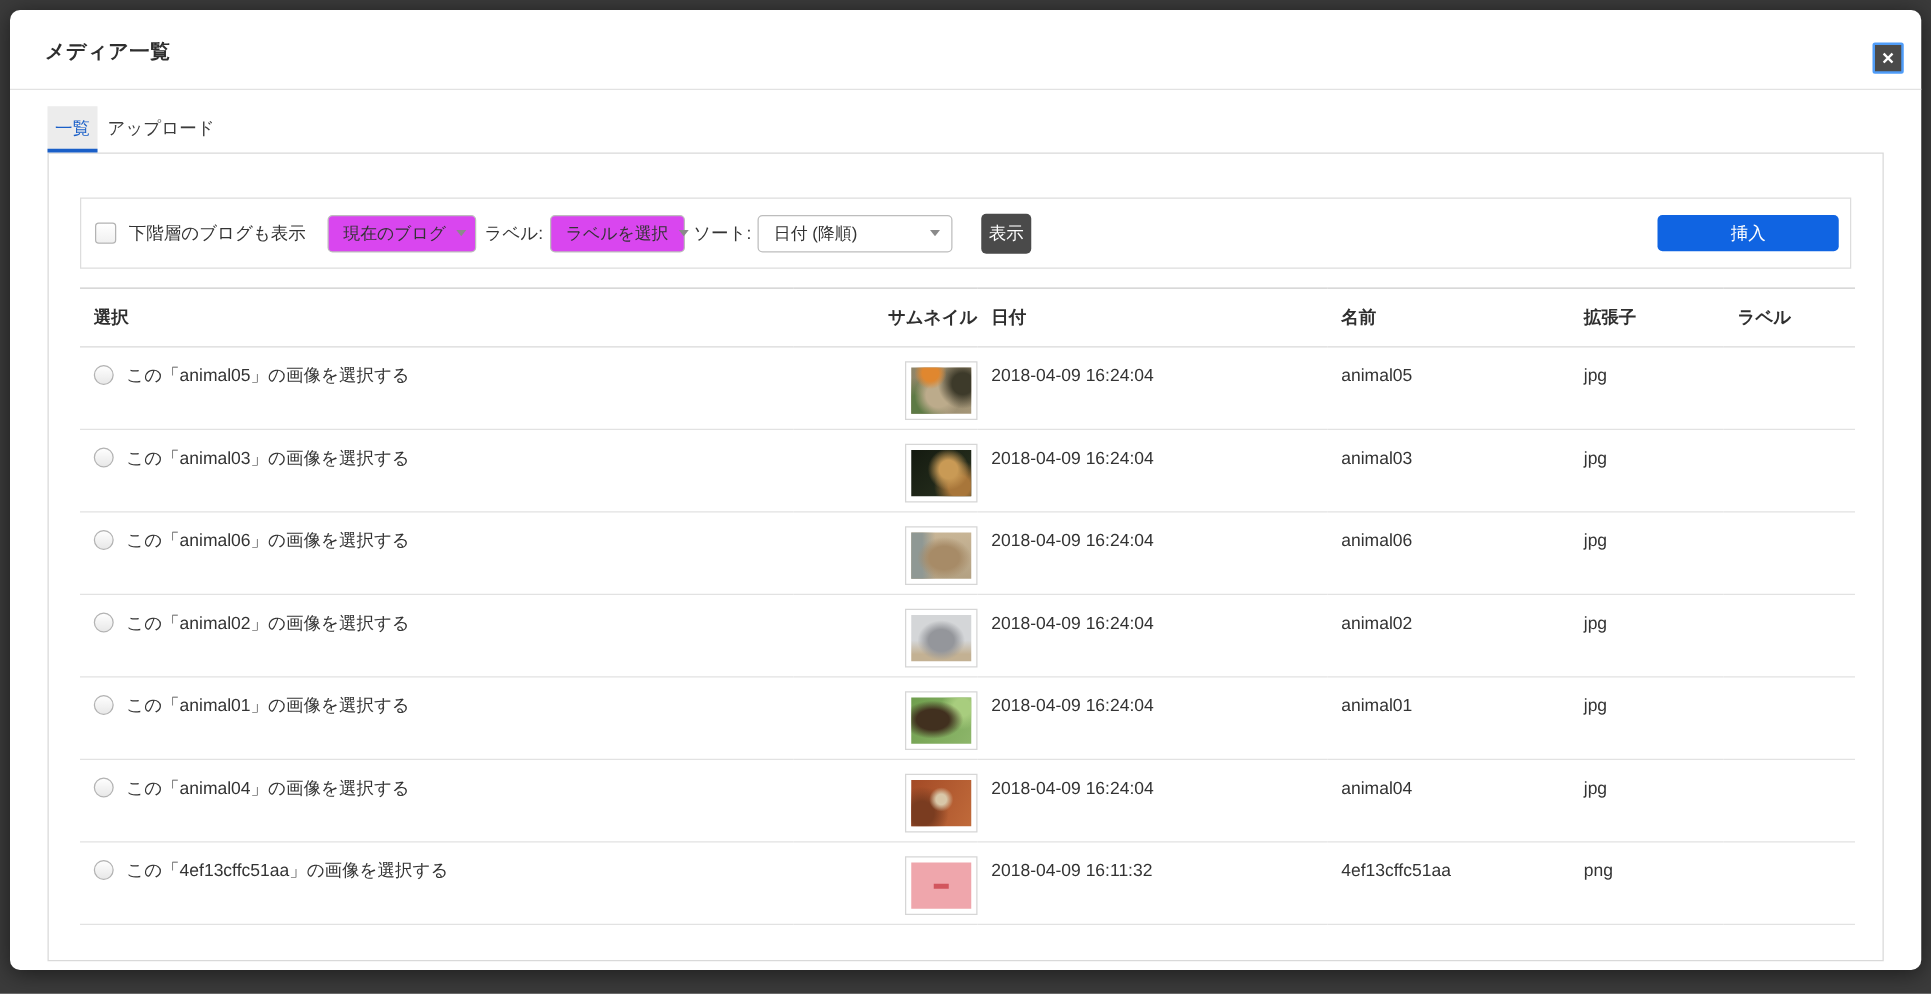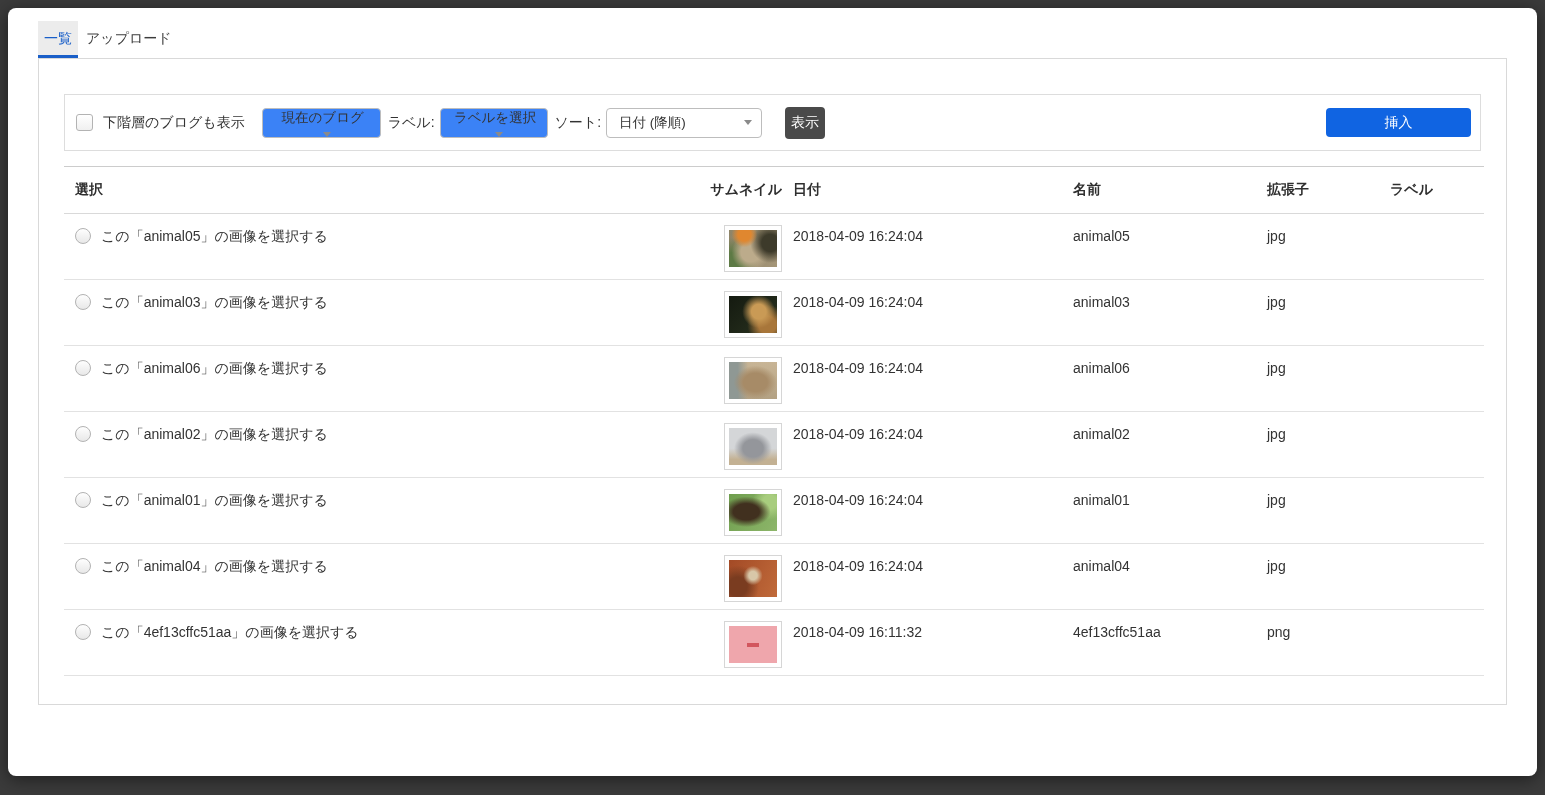--- a/index.html
+++ b/index.html
@@ -61,21 +61,21 @@
   }
   .filter-text { font-size:14px; color:#333; white-space:nowrap;text-align:right; }
   .cb-label { margin-right:17px; cursor:pointer; }
   .fcaption { margin:0 5px 0 7px; }
   .select {
     height:30px; border:1px solid #bdbdbd; border-radius:4px;
     display:flex; align-items:center; justify-content:space-between;
     padding:0 9px 0 12px; font-size:13.5px; color:#333;
     cursor:pointer; white-space:nowrap; flex:0 0 auto;
   }
-  .select.gray { background:#3b82f6;flex-direction:column; }
+  .select.gray { background:#d946ef; }
   .select.white { background:#fff; }
   .sel-blog { width:119px; }
   .sel-label { width:108px;font-family:Liberation Mono, monospace; }
   .sel-sort { width:156px; }
   .arrow-down {
     width:0; height:0; flex:0 0 auto;
     border-left:4.5px solid transparent; border-right:4.5px solid transparent;
     border-top:5px solid #8a8a8a; margin-left:8px;
   }
   .btn-dark {
@@ -155,20 +155,26 @@
   [data-thumb="4ef13cffc51aa"]::after {
     content:""; position:absolute; left:50%; top:50%;
     width:12px; height:4px; margin:-2px 0 0 -6px; background:#d2565e;
   }
 </style>
 </head>
 <body>
 
 <div class="modal">
 
+  <div class="modal-header">
+    <div class="modal-title">メディア一覧</div>
+    <button class="close-btn">
+      <span>✕</span>
+    </button>
+  </div>
 
   <div class="modal-body">
 
     <nav class="tabs">
       <div class="tab active">一覧</div>
       <div class="tab">アップロード</div>
     </nav>
 
     <div class="content-box">
 

